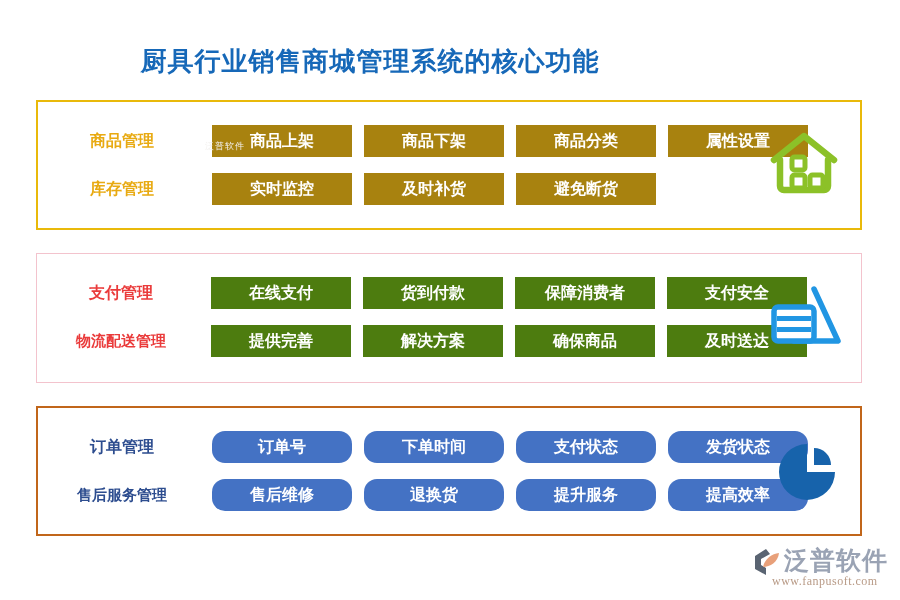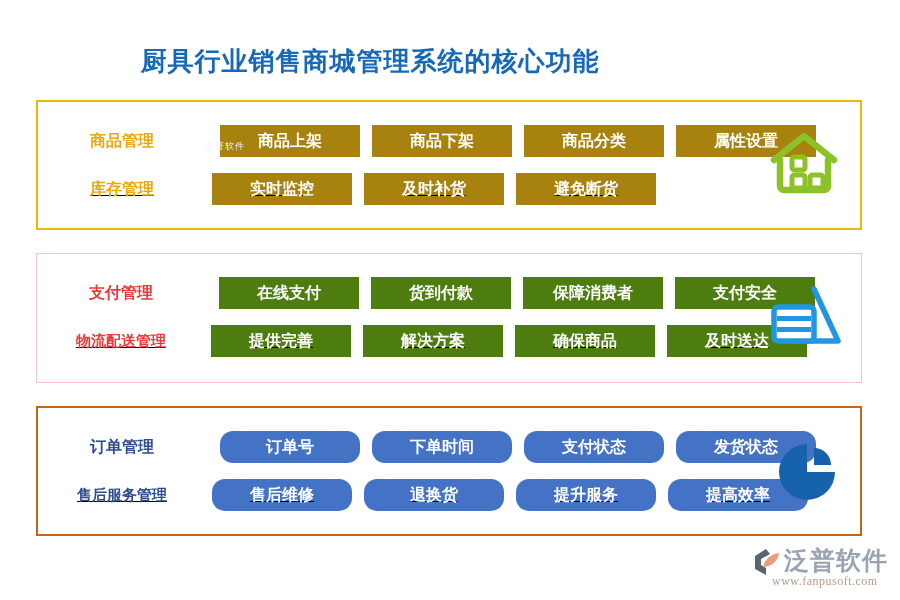--- a/index.html
+++ b/index.html
@@ -27,22 +27,22 @@
   }
   .sec1{top:100px;height:130px;border:2px solid #e9b90a;}
   .sec2{top:253px;height:130px;border:1.5px solid #f3c3cd;}
   .sec3{top:406px;height:130px;border:2px solid #c1661a;}
 
   .rows{position:absolute;left:0;top:0;width:100%;height:100%;}
   .row{
     position:absolute;left:0;width:100%;height:34px;
     display:flex;align-items:center;
   }
-  .row-a{top:22px;gap:8px;}
-  .row-b{top:70px;text-decoration:underline;}
+  .row-a{top:22px;}
+  .row-b{top:70px;}
 
   .rowlabel{
     width:168px;text-align:center;
     font-size:16px;font-weight:bold;
     flex:0 0 168px;
     white-space:nowrap;
   }
   .sec1 .rowlabel{color:#e8aa12;}
   .sec2 .rowlabel{color:#ea3b3b;}
   .sec3 .rowlabel{color:#2d4d8f;}

